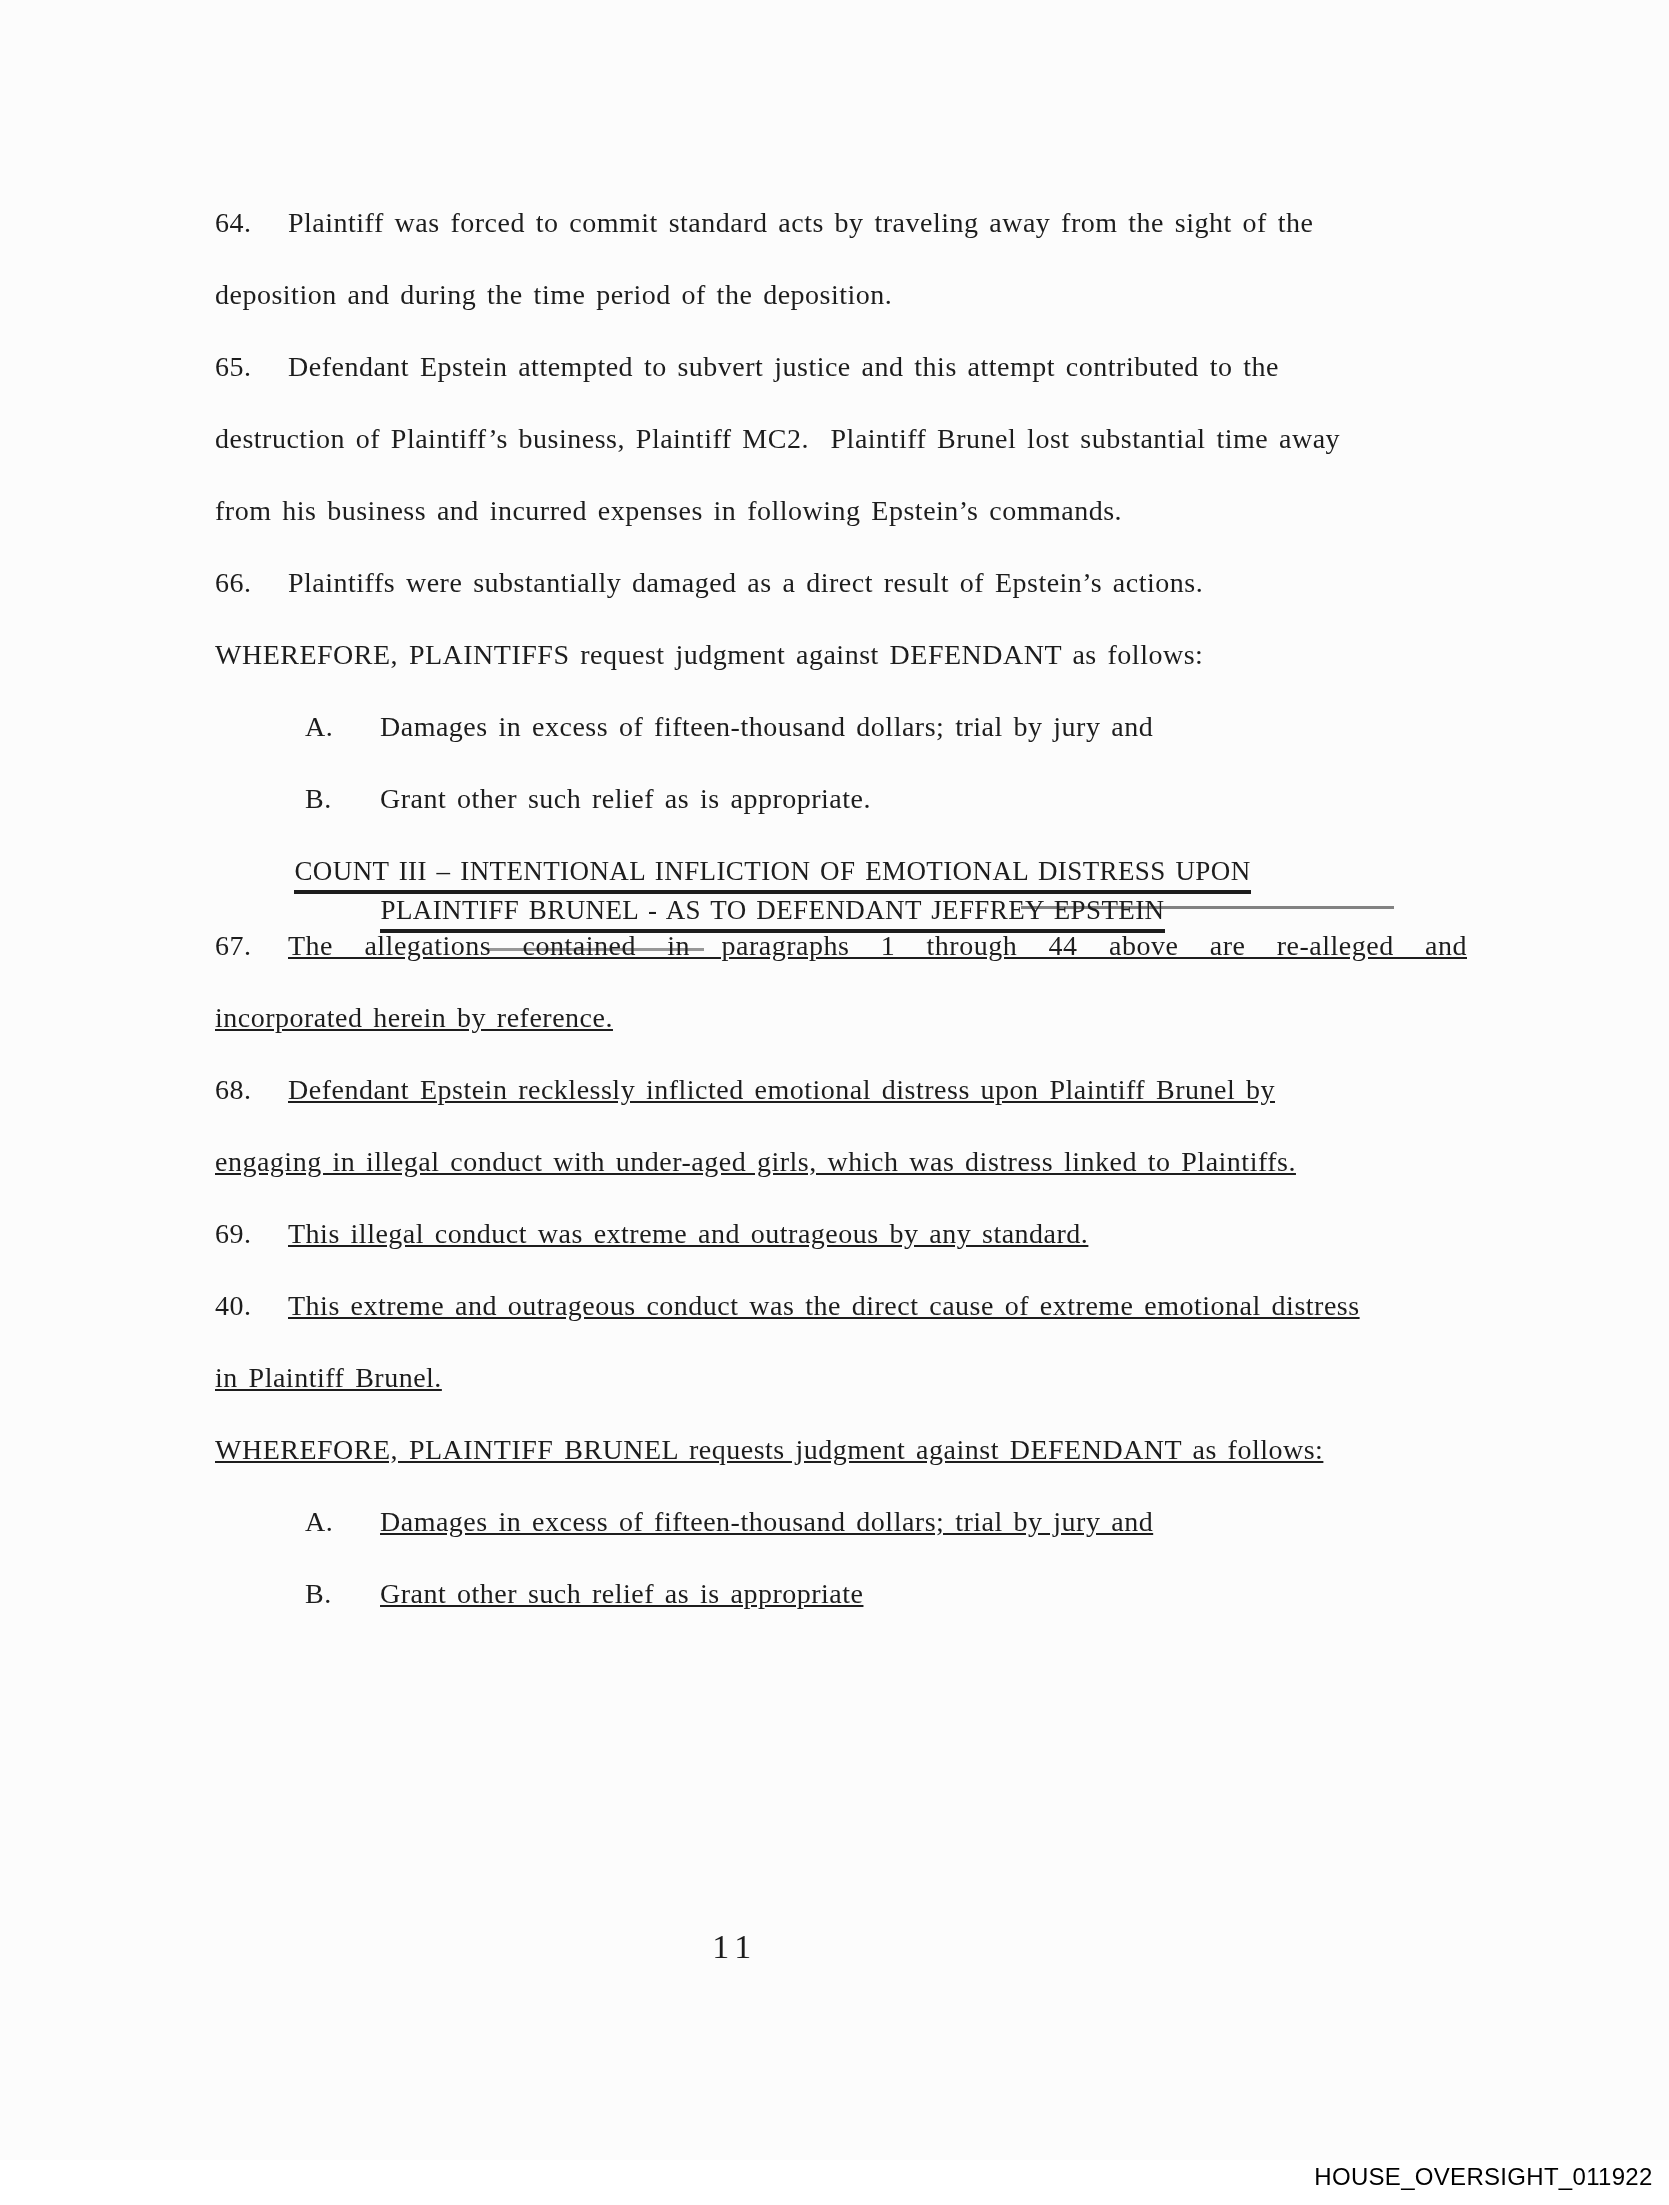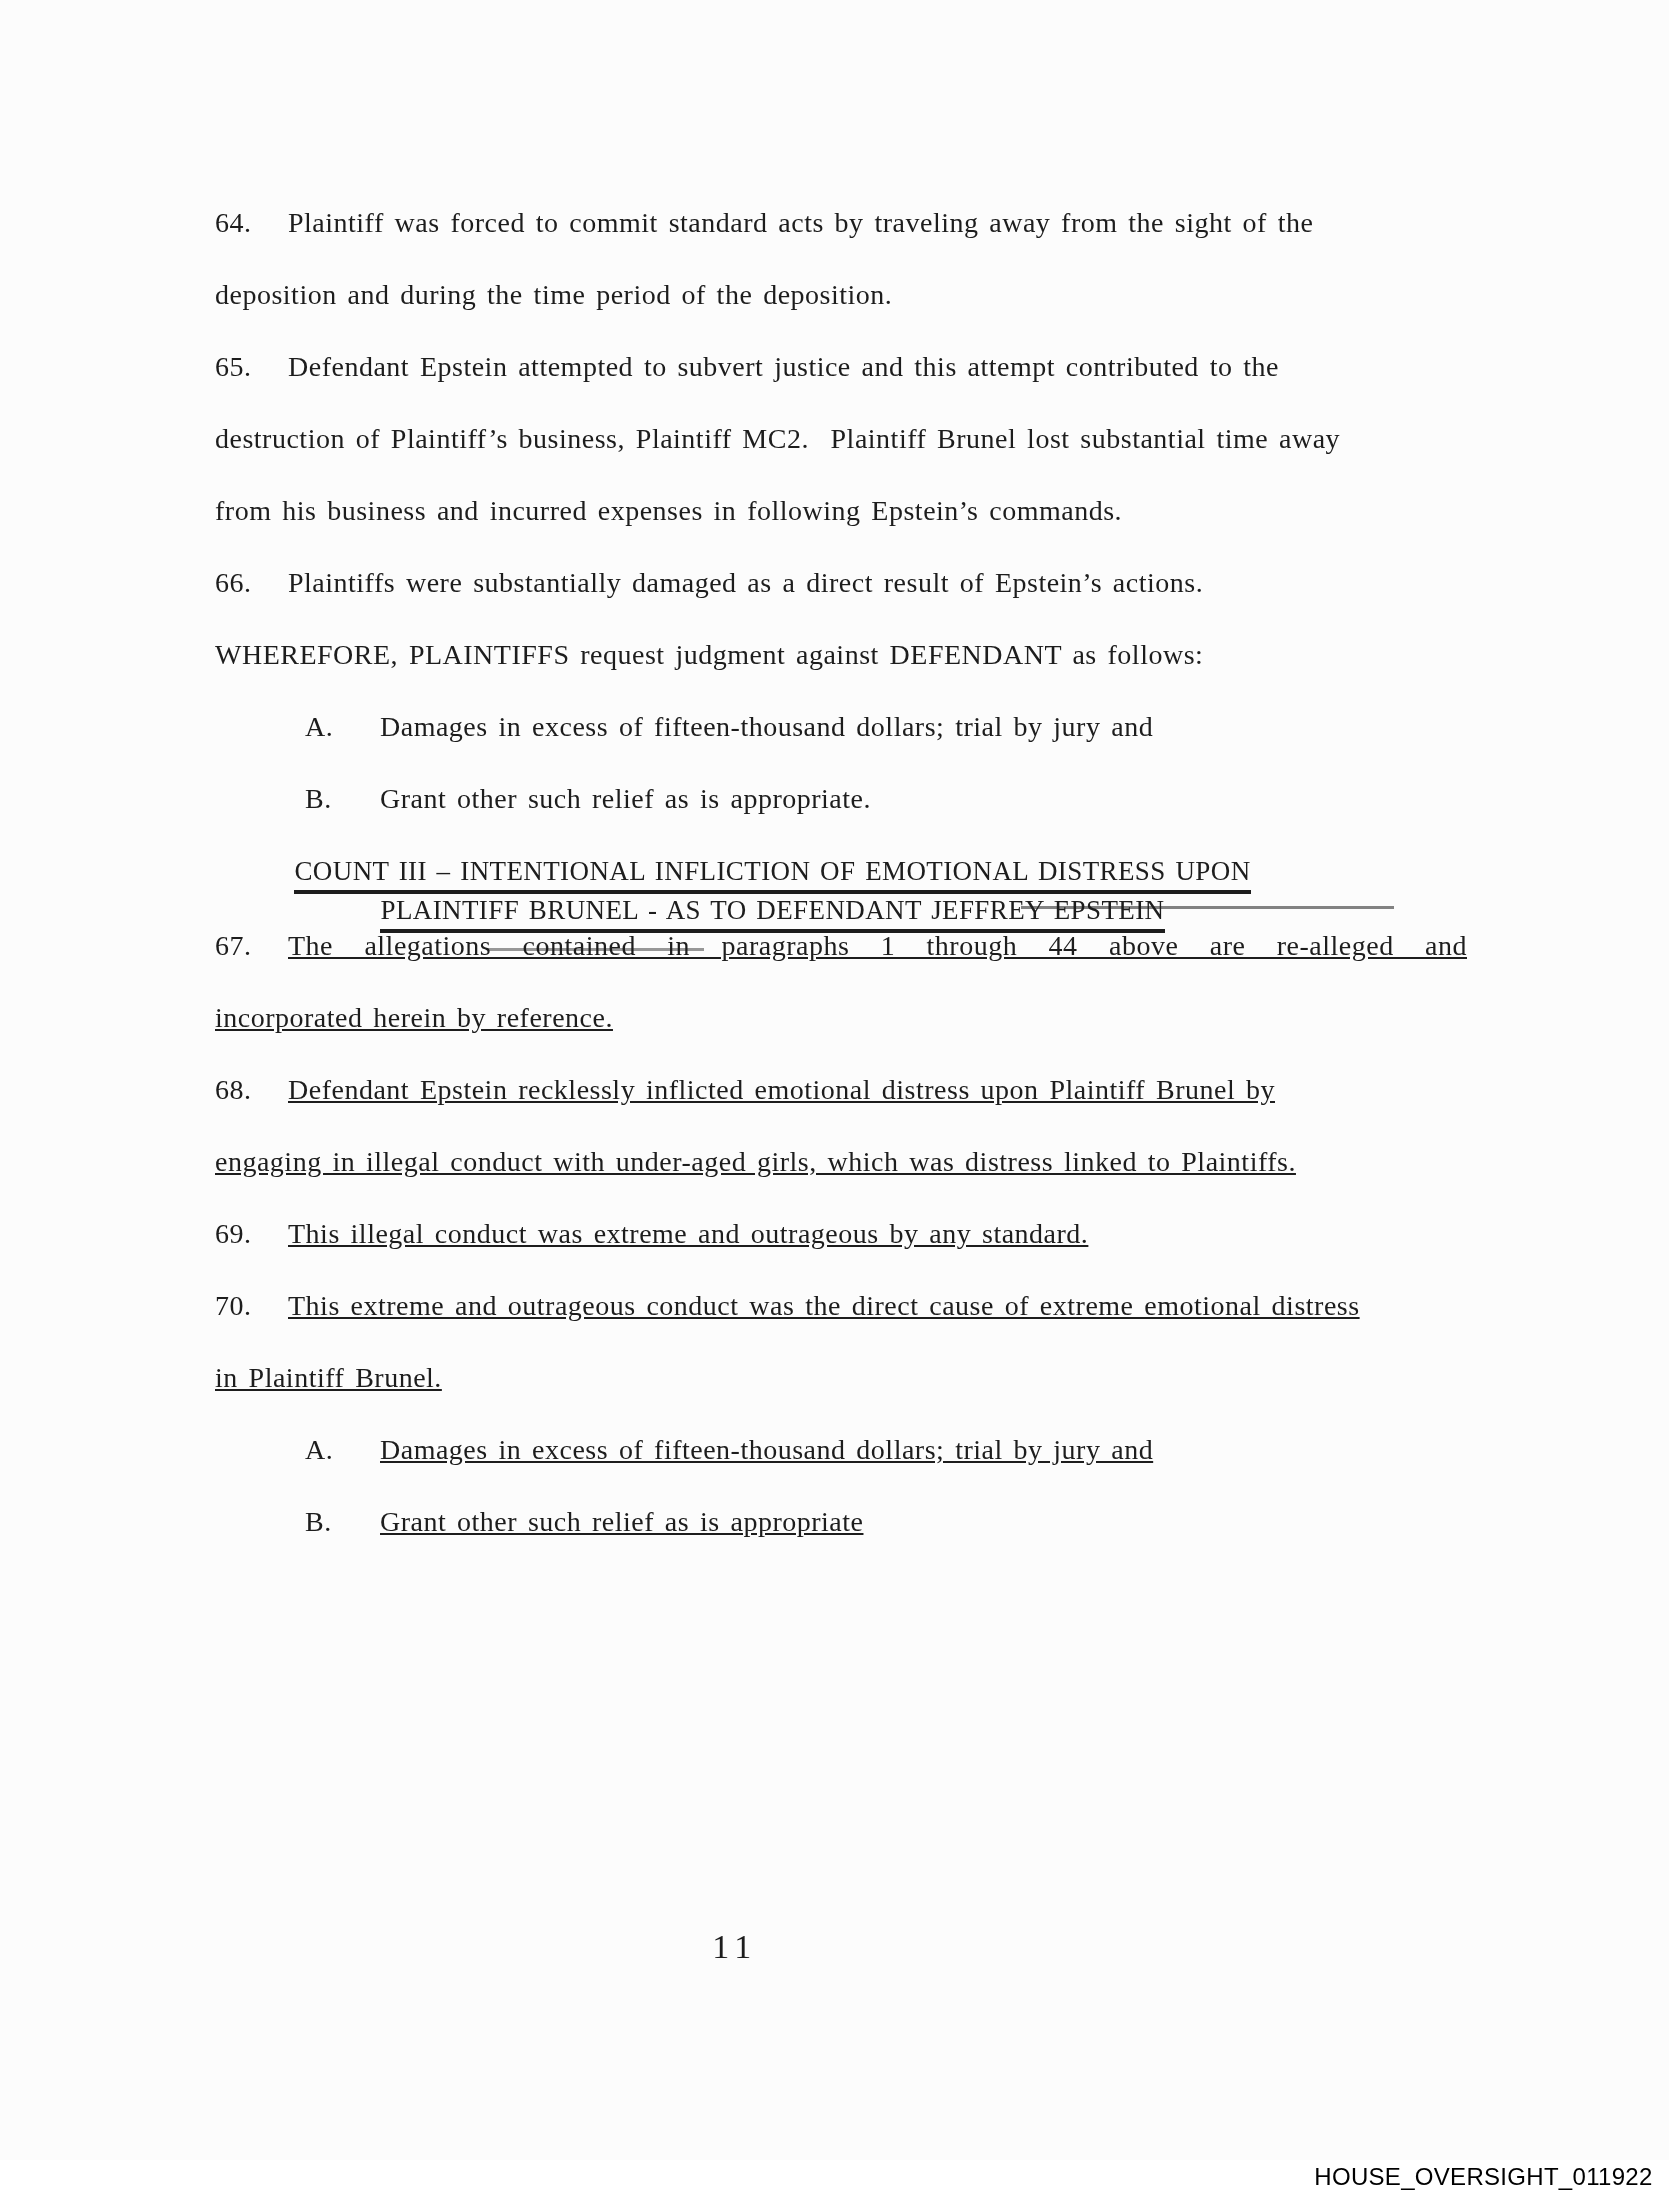--- a/index.html
+++ b/index.html
@@ -129,22 +129,23 @@
     <div class="h-line"><span class="h-text">COUNT III – INTENTIONAL INFLICTION OF EMOTIONAL DISTRESS UPON</span></div>
     <div class="h-line"><span class="h-text">PLAINTIFF BRUNEL - AS TO DEFENDANT JEFFREY EPSTEIN</span></div>
   </div>
 
   <div id="body2" class="textblock">
       <div class="line justify"><span class="num">67.</span><span>The allegations contained in paragraphs 1 through 44 above are re-alleged and</span></div>
       <div class="line"><span>incorporated herein by reference.</span></div>
       <div class="line"><span class="num">68.</span><span>Defendant Epstein recklessly inflicted emotional distress upon Plaintiff Brunel by</span></div>
       <div class="line"><span>engaging in illegal conduct with under-aged girls, which was distress linked to Plaintiffs.</span></div>
       <div class="line"><span class="num">69.</span><span>This illegal conduct was extreme and outrageous by any standard.</span></div>
-      <div class="line"><span class="num">70.</span><span>This extreme and outrageous conduct was the direct cause of extreme emotional distress</span></div>
+      <div class="line"><span class="num">40.</span><span>This extreme and outrageous conduct was the direct cause of extreme emotional distress</span></div>
       <div class="line"><span>in Plaintiff Brunel.</span></div>
+      <div class="line"><span>WHEREFORE, PLAINTIFF BRUNEL requests judgment against DEFENDANT as follows:</span></div>
       <div class="line sub"><span class="letter">A.</span><span>Damages in excess of fifteen-thousand dollars; trial by jury and</span></div>
       <div class="line sub"><span class="letter">B.</span><span>Grant other such relief as is appropriate</span></div>
     </div>
 
   <div id="art1" class="artifact"></div>
   <div id="art2" class="artifact"></div>
 
   <div id="pagenum">11</div>
 
   <div id="footer-strip"></div>

